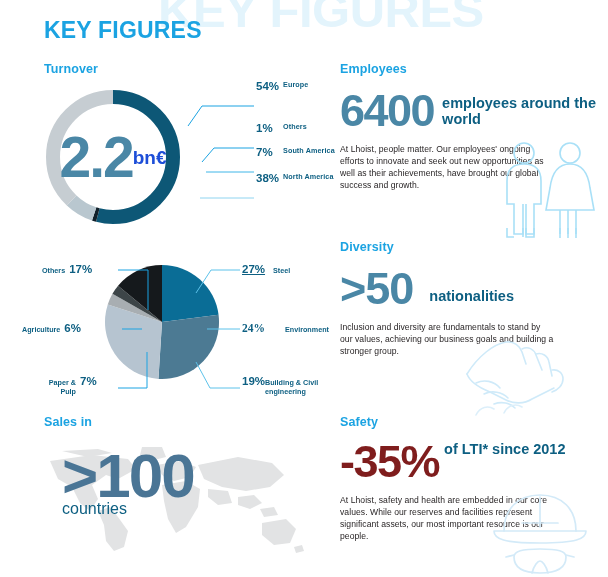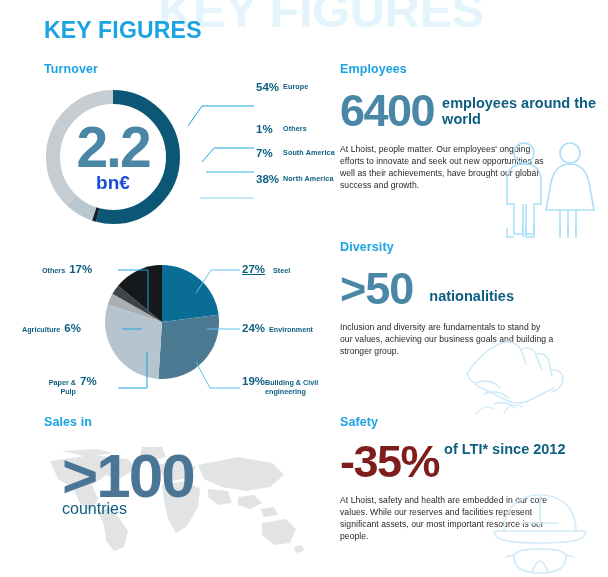--- a/index.html
+++ b/index.html
@@ -27,31 +27,31 @@
   .panel-heading {
     font-size:12.5px; font-weight:bold; color:#1ba3e2;
     letter-spacing:0.1px; white-space:nowrap;
   }
 
   
   #panel-turnover { left:44px; top:62px; width:290px; height:160px; }
   #donut-wrap { position:absolute; left:-4px; top:22px; width:146px; height:146px; }
   #donut-center {
     position:absolute; left:0; top:0; width:146px; height:146px;
-    display:flex; flex-direction:column; align-items:center; justify-content:center;
+    display:flex; flex-direction:row; align-items:center; justify-content:center;
     pointer-events:none;
   }
   #donut-value {
     font-size:57px; font-weight:bold; color:#4a87a6; line-height:0.84;
     letter-spacing:-2px; margin-top:2px;
   }
   #donut-unit { font-size:19px; font-weight:bold; color:#1d4ed8; line-height:1; margin-top:1px; }
 
   .donut-legend { position:absolute; left:140px; top:22px; width:160px; }
-  .dl-row { position:absolute; height:13px; display:flex; align-items:center; }
+  .dl-row { position:absolute; height:13px; display:flex; align-items:flex-start; }
   .dl-pct { font-size:11.5px; font-weight:bold; color:#0d5f82; width:27px; }
   .dl-name { font-size:7.2px; font-weight:bold; color:#0d5f82; letter-spacing:0.1px; }
 
   
   #panel-employees { left:340px; top:62px; width:268px; height:168px; }
   .bignum-row { display:flex; align-items:flex-start; margin-top:16px; }
   .bignum {
     font-size:45px; font-weight:bold; color:#4a87a6; line-height:0.86;
     letter-spacing:-1.5px;
   }
@@ -222,21 +222,21 @@
   <div class="pie-lbl" style="left:-2px; top:135px; align-items:baseline;">
     <span class="pl-name" style="margin-right:4px; text-align:right; width:34px;">Paper &amp; Pulp</span>
     <span class="pl-pct">7%</span>
   </div>
 
   <div class="pie-lbl" style="left:198px; top:23px;">
     <span class="pl-pct" style="margin-right:8px;text-decoration:underline;">27%</span>
     <span class="pl-name">Steel</span>
   </div>
   <div class="pie-lbl" style="left:198px; top:82px;">
-    <span class="pl-pct" style="margin-right:4px;">24%</span>
+    <span class="pl-pct" style="margin-right:20px;font-family:Liberation Serif, serif;">24%</span>
     <span class="pl-name">Environment</span>
   </div>
   <div class="pie-lbl" style="left:198px; top:135px;">
     <span class="pl-pct" style="margin-right:0;">19%</span>
     <span class="pl-name" style="width:62px;">Building &amp; Civil engineering</span>
   </div>
 </div>
 
 <div class="panel" id="panel-diversity">
   <div class="panel-heading">Diversity</div>

